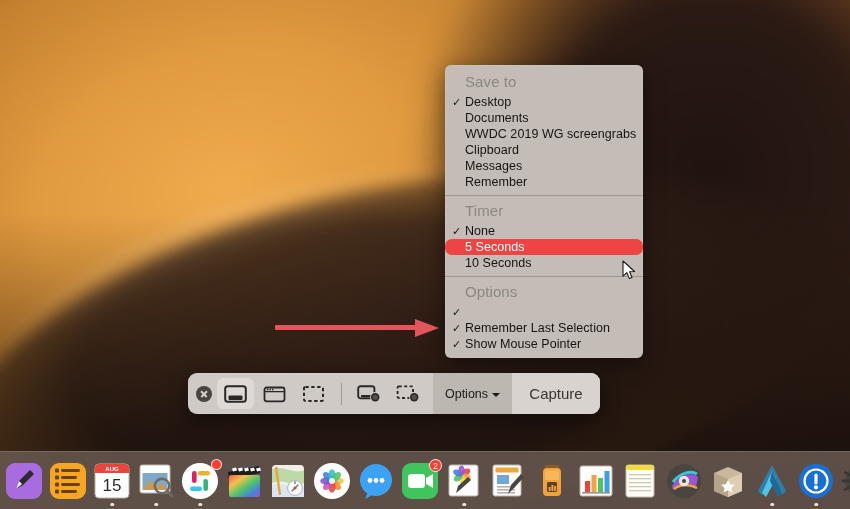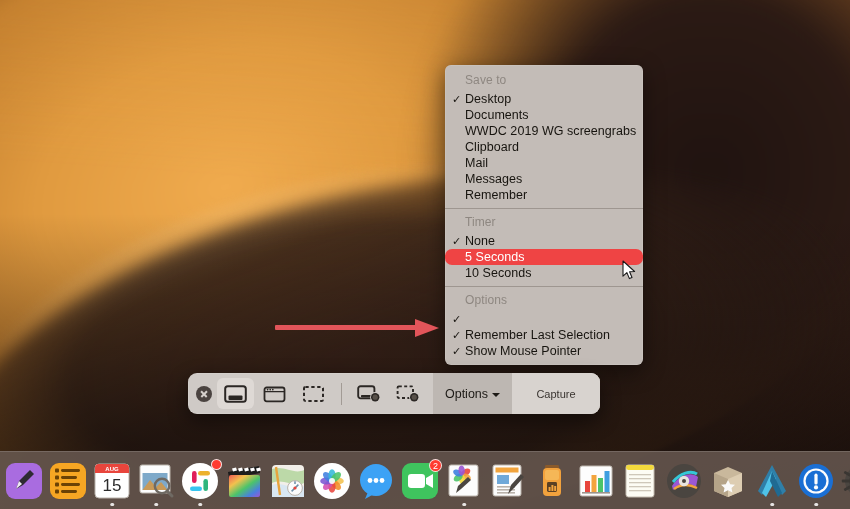--- a/index.html
+++ b/index.html
@@ -31,21 +31,21 @@
     background:linear-gradient(170deg, rgba(255,214,146,.40) 0%, rgba(198,133,58,.16) 30%, rgba(60,36,22,0) 60%);
     transform:rotate(-11deg);filter:blur(5px);}
   .dune-darkveil{position:absolute;inset:0;
     background:linear-gradient(180deg, rgba(0,0,0,0) 42%, rgba(20,12,9,.42) 78%, rgba(14,9,7,.62) 100%);}
 
   
   .menu{position:absolute;left:445px;top:65px;width:198px;
     background:#c3bcb7;border-radius:6px;
     box-shadow:0 6px 22px rgba(0,0,0,.45), 0 0 0 .5px rgba(255,255,255,.18) inset;
     padding:5px 0 6px 0;overflow:hidden;}
-  .menu-hdr{font-size:12px;color:#8e8781;padding:3px 0 4px 20px;letter-spacing:.1px;}
+  .menu-hdr{font-size:15px;color:#8e8781;padding:3px 0 4px 20px;letter-spacing:.1px;}
   .menu-row{position:relative;display:flex;align-items:center;height:16px;
     padding:0 8px 0 20px;font-size:12.5px;color:#17140f;letter-spacing:.05px;white-space:nowrap;}
   .menu-row .chk{position:absolute;left:7px;top:0;font-size:11px;line-height:16px;color:#17140f;}
   .menu-row.sel{background:#ef4444;color:#fff;border-radius:7px;}
   .menu-sep{height:1px;margin:5px 0 3px 0;background:rgba(90,80,72,.35);}
 
   
   .arrow{position:absolute;left:275px;top:319px;width:178px;height:18px;}
   .arrow .shaft{position:absolute;left:0;top:6px;width:148px;height:5px;background:#e2555a;border-radius:1px;}
   .arrow .head{position:absolute;left:140px;top:0;width:0;height:0;
@@ -59,21 +59,21 @@
   .tb-close{width:16px;height:16px;border-radius:50%;background:#4a4340;position:relative;margin-right:3px;}
   .tb-close:before,.tb-close:after{content:"";position:absolute;left:50%;top:50%;width:8px;height:1.6px;
     background:#d5d0cc;transform:translate(-50%,-50%) rotate(45deg);}
   .tb-close:after{transform:translate(-50%,-50%) rotate(-45deg);}
   .tb-btn{width:37px;height:31px;display:flex;align-items:center;justify-content:center;border-radius:6px;}
   .tb-btn.active{background:#ded9d5;}
   .tb-divider{width:1px;height:22px;background:rgba(90,80,72,.38);align-self:center;margin:0 7px;}
   .opt{flex:1;display:flex;align-items:center;justify-content:center;background:#bdb7b2;
     font-size:12.5px;color:#1d1a16;gap:4px;}
   .cap{width:88px;display:flex;align-items:center;justify-content:center;background:#d8d3cf;
-    font-size:11px;color:#3a3531;}
+    font-size:15px;color:#3a3531;}
   .caret{width:0;height:0;border-left:4px solid transparent;border-right:4px solid transparent;
     border-top:4px solid #1d1a16;margin-top:2px;}
 
   
   .cursor{position:absolute;left:622px;top:260px;}
 
   
   .dock{position:absolute;left:0;bottom:0;width:850px;height:58px;
     background:rgba(104,88,80,.86);border-top:1px solid rgba(255,255,255,.14);
     display:flex;align-items:flex-end;justify-content:flex-start;padding:0 2px 3px 2px;box-sizing:border-box;}
@@ -108,23 +108,20 @@
         <span>Desktop</span>
       </div>
       <div class="menu-row">
         <span>Documents</span>
       </div>
       <div class="menu-row">
         <span>WWDC 2019 WG screengrabs</span>
       </div>
       <div class="menu-row">
         <span>Clipboard</span>
-      </div>
-      <div class="menu-row">
-        <span>Mail</span>
       </div>
       <div class="menu-row">
         <span>Messages</span>
       </div>
       <div class="menu-row">
         <span>Remember</span>
       </div>
       <div class="menu-sep"></div>
       <div class="menu-hdr">Timer</div>
       <div class="menu-row">

